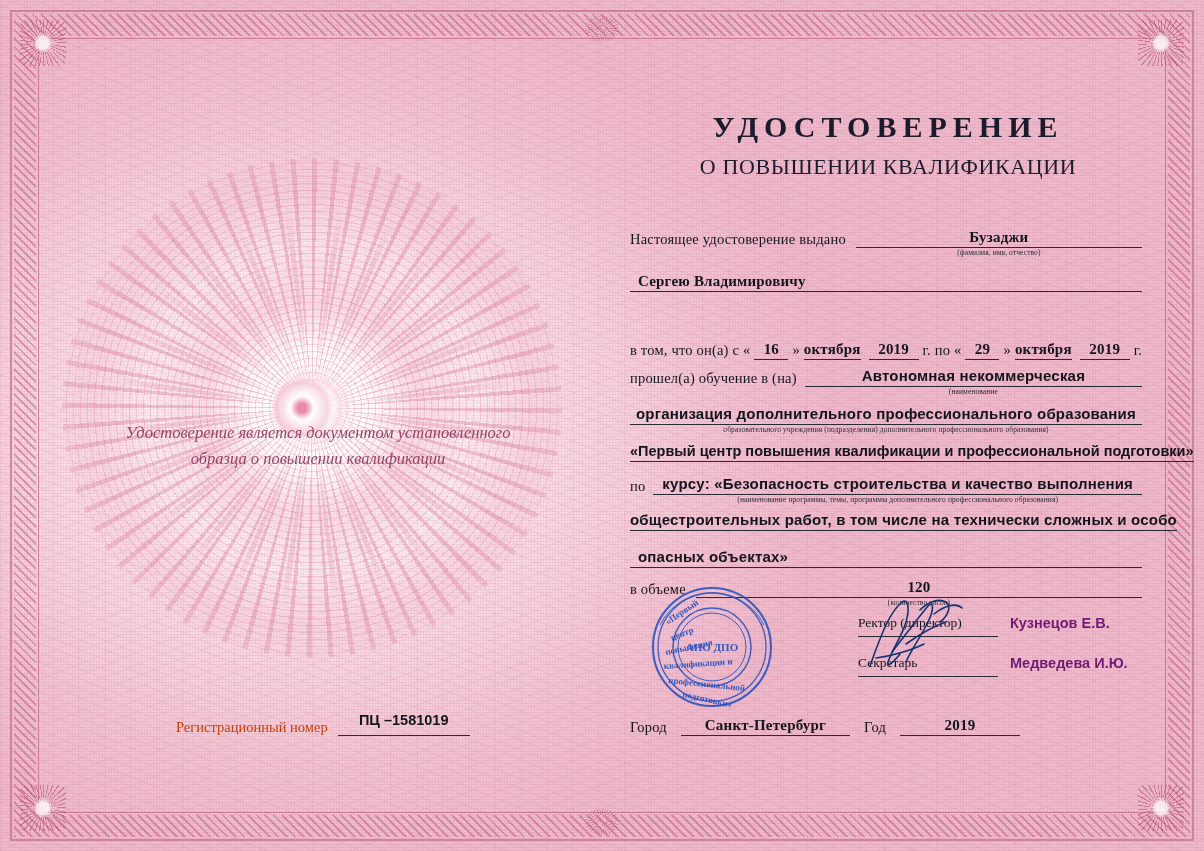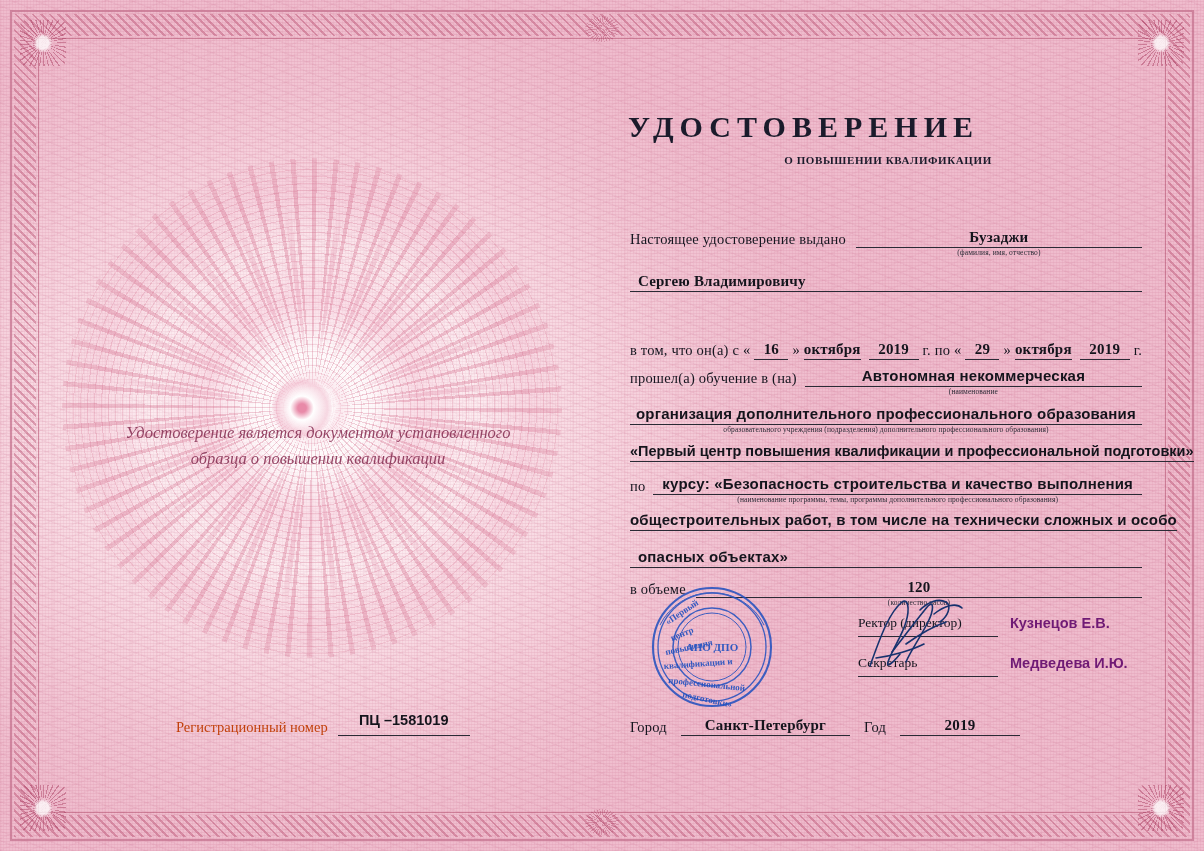--- a/index.html
+++ b/index.html
@@ -156,31 +156,31 @@
   }
 
   
   .content {
     position: absolute;
     left: 628px;
     top: 110px;
     width: 520px;
   }
   .title {
-    text-align: left;
+    text-align: center;
     font-size: 30px;
     font-weight: bold;
     letter-spacing: 6px;
     color: #1b1b2b;
     margin: 0 0 10px 0;
   }
   .subtitle {
     text-align: center;
-    font-size: 11px;
-    font-weight: bold;
+    font-size: 22px;
+    font-weight: normal;
     letter-spacing: .6px;
     color: #1b1b2b;
     margin: 9px;
   }
 
   .row {
     position: absolute;
     display: flex;
     align-items: flex-end;
     white-space: nowrap;

